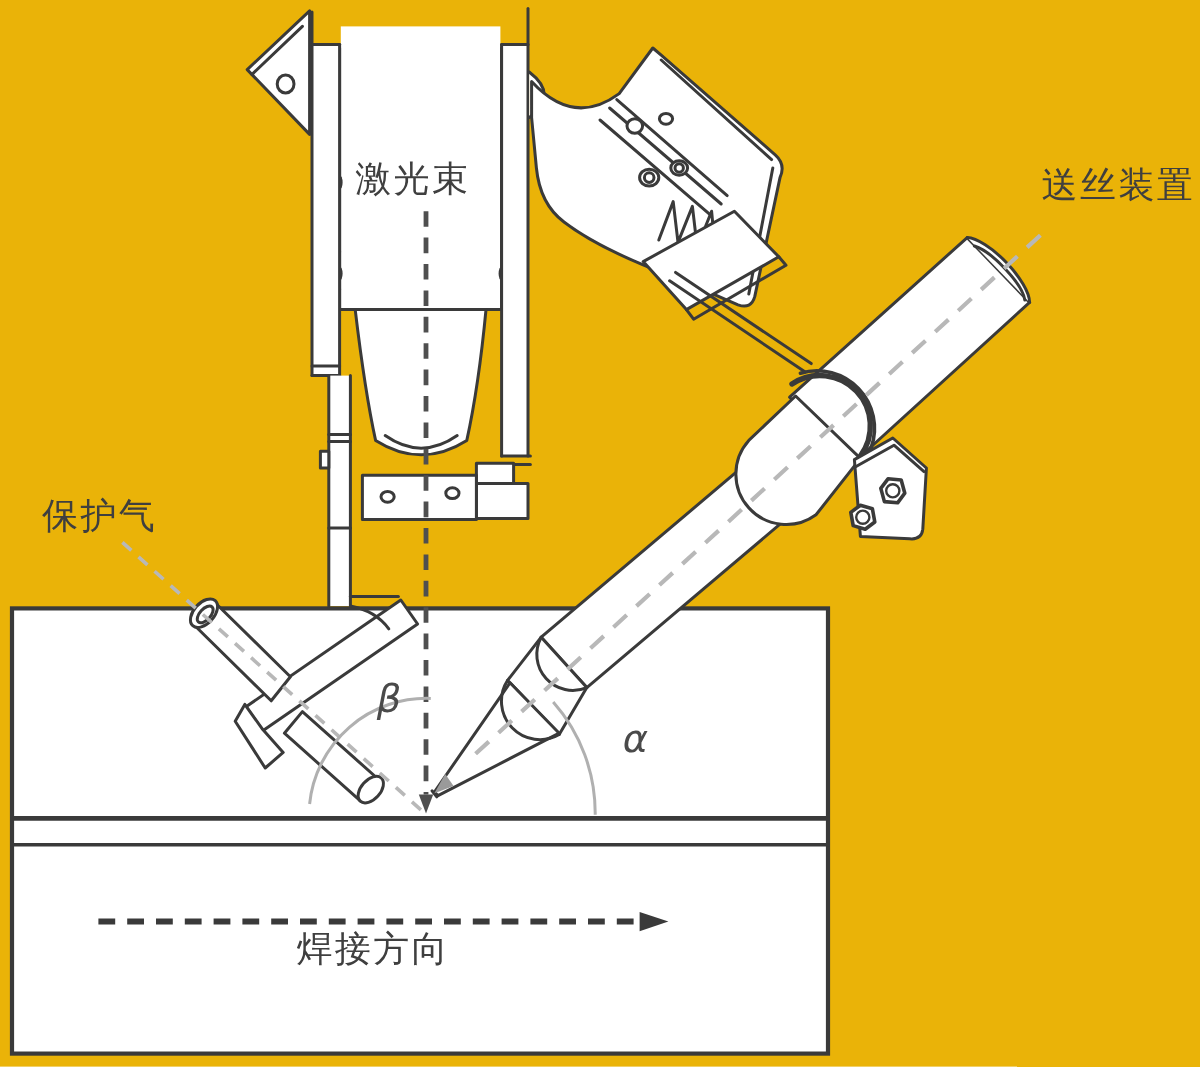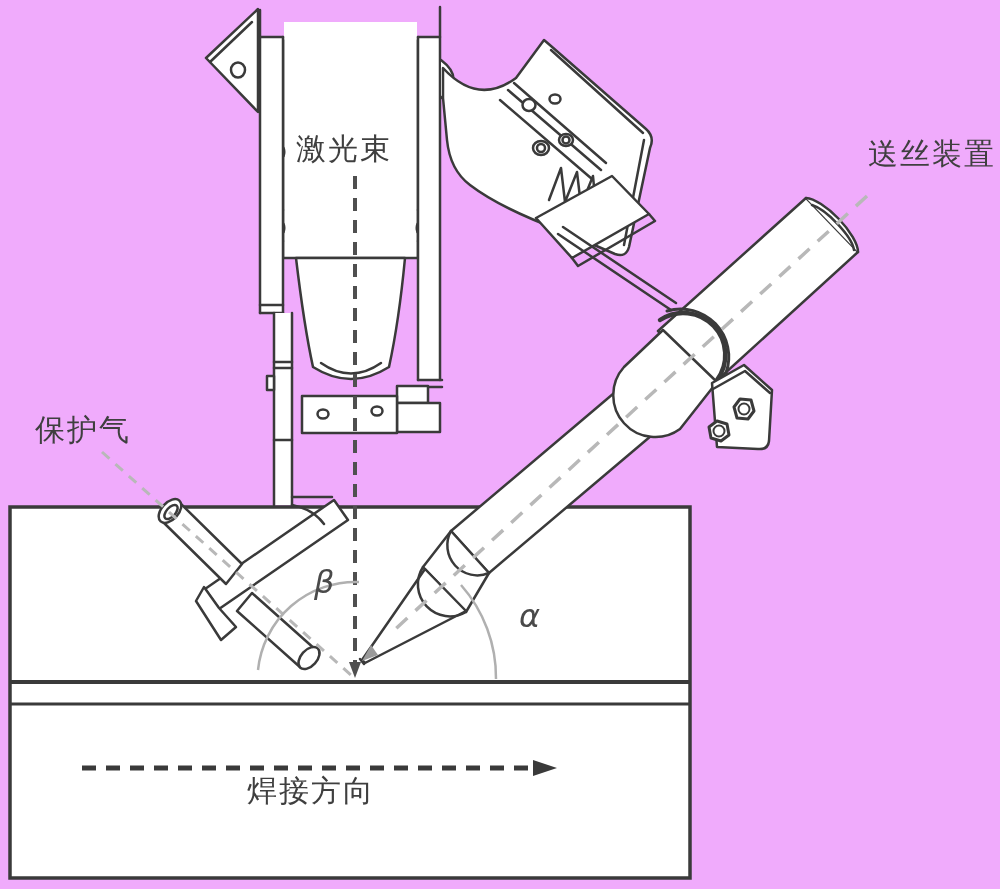--- a/index.html
+++ b/index.html
@@ -1,19 +1,19 @@
 <!DOCTYPE html>
 <html><head>
 <meta charset="utf-8">
 <style>
   html,body{margin:0;padding:0;background:#ffffff;}
   .stage{
     position:relative;
     width:1000px;height:889px;
-    background:#f0abfc;
+    background:#eab308;
     font-family:"DejaVu Sans","Liberation Sans",sans-serif;
     overflow:hidden;
   }
   .stage svg{position:absolute;left:0;top:0;}
   text{fill:#3f3f3f;}
   .cjk{font-size:30px;letter-spacing:2px;fill:#3f3f3f;}
   .greek{font-size:32px;font-style:italic;fill:#4a4a4a;}
 </style>
 </head>
 <body>

